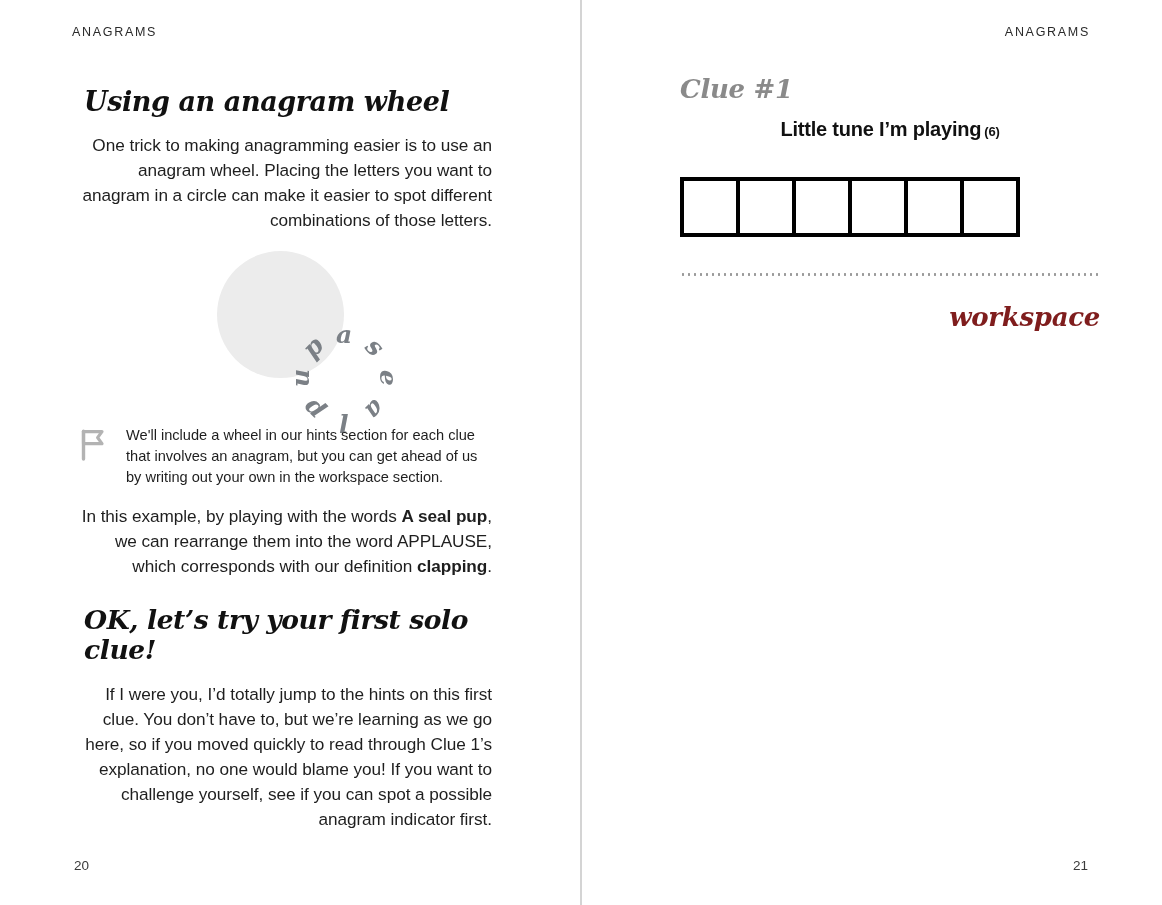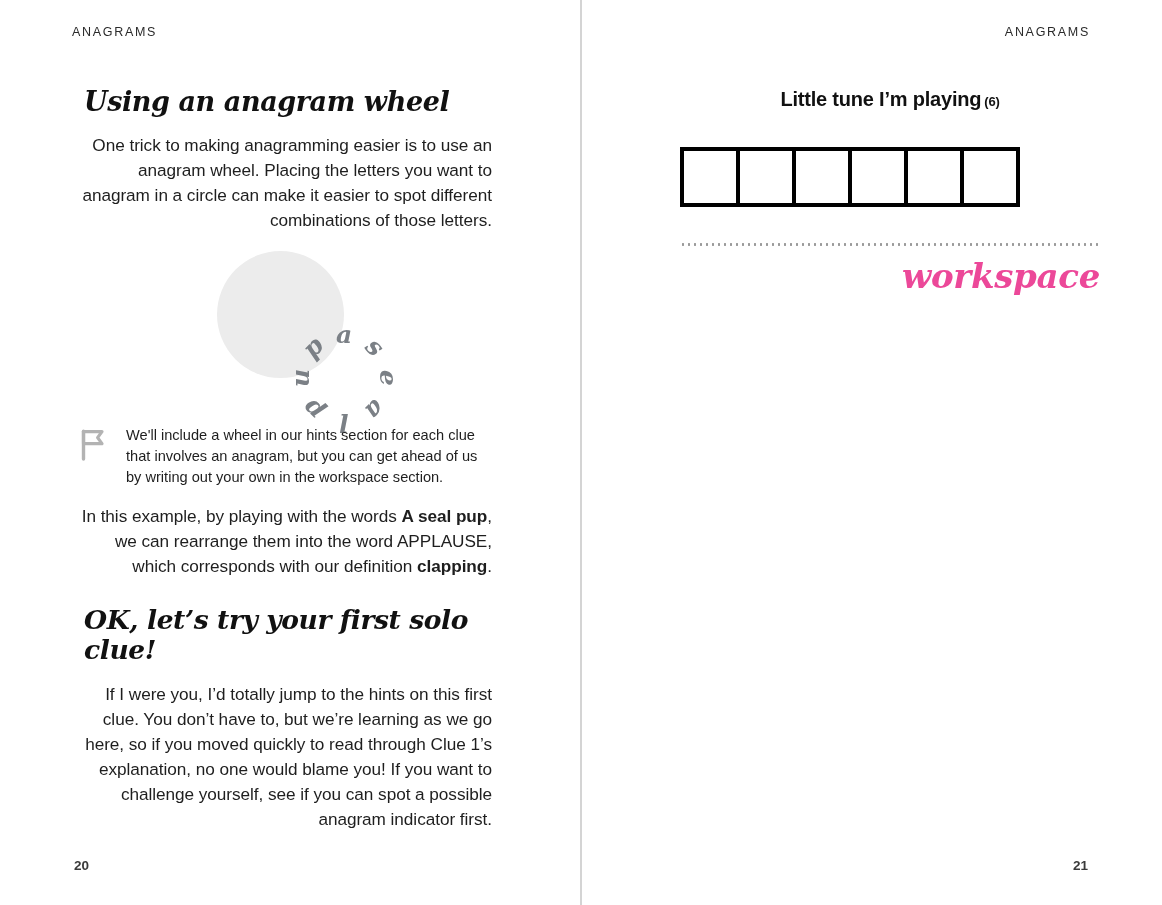--- a/index.html
+++ b/index.html
@@ -51,21 +51,20 @@
   }
   .runhead-left  { left: 72px; }
   .runhead-right { right: 72px; }
 
   
   .folio {
     position: absolute;
     bottom: 32px;
     font-size: 13.5px;
     color: #3a3a3a;
-    font-weight: bold;
   }
   .folio-left  { left: 74px; }
   .folio-right { right: 74px; }
 
   
   .col-left {
     position: absolute;
     left: 72px;
     top: 74px;
     width: 420px;
@@ -201,27 +200,27 @@
   .ws-divider {
     margin-top: 36px;
     height: 3px;
     width: 420px;
     background-image: radial-gradient(circle, #9a9a9a 1.1px, rgba(0,0,0,0) 1.3px);
     background-size: 6px 3px;
     background-repeat: repeat-x;
     background-position: left center;
   }
   .ws-label {
-    margin: 10px 0 0 0;
+    margin: 26px 0 0 0;
     text-align: right;
     font-family: "DejaVu Serif", "Liberation Serif", serif;
     font-weight: bold;
     font-style: italic;
-    font-size: 34px;
-    color: #ec4899;
+    font-size: 26px;
+    color: #7f1d1d;
     letter-spacing: -0.3px;
   }
 </style>
 </head>
 <body>
 
 <div class="spread">
 
   <div class="page page-left">
 
@@ -283,20 +282,21 @@
   </div>
 
   <div class="gutter"></div>
 
   <div class="page page-right">
 
     <div class="runhead runhead-right">ANAGRAMS</div>
 
     <div class="col-right">
 
+      <p class="clue-number">Clue #1</p>
 
       <p class="clue-text"><span>Little tune I’m playing</span><span class="enum">(6)</span></p>
 
       <div class="answer-grid" id="answer-grid">
           <div class="cell"></div>
           <div class="cell"></div>
           <div class="cell"></div>
           <div class="cell"></div>
           <div class="cell"></div>
           <div class="cell"></div>

